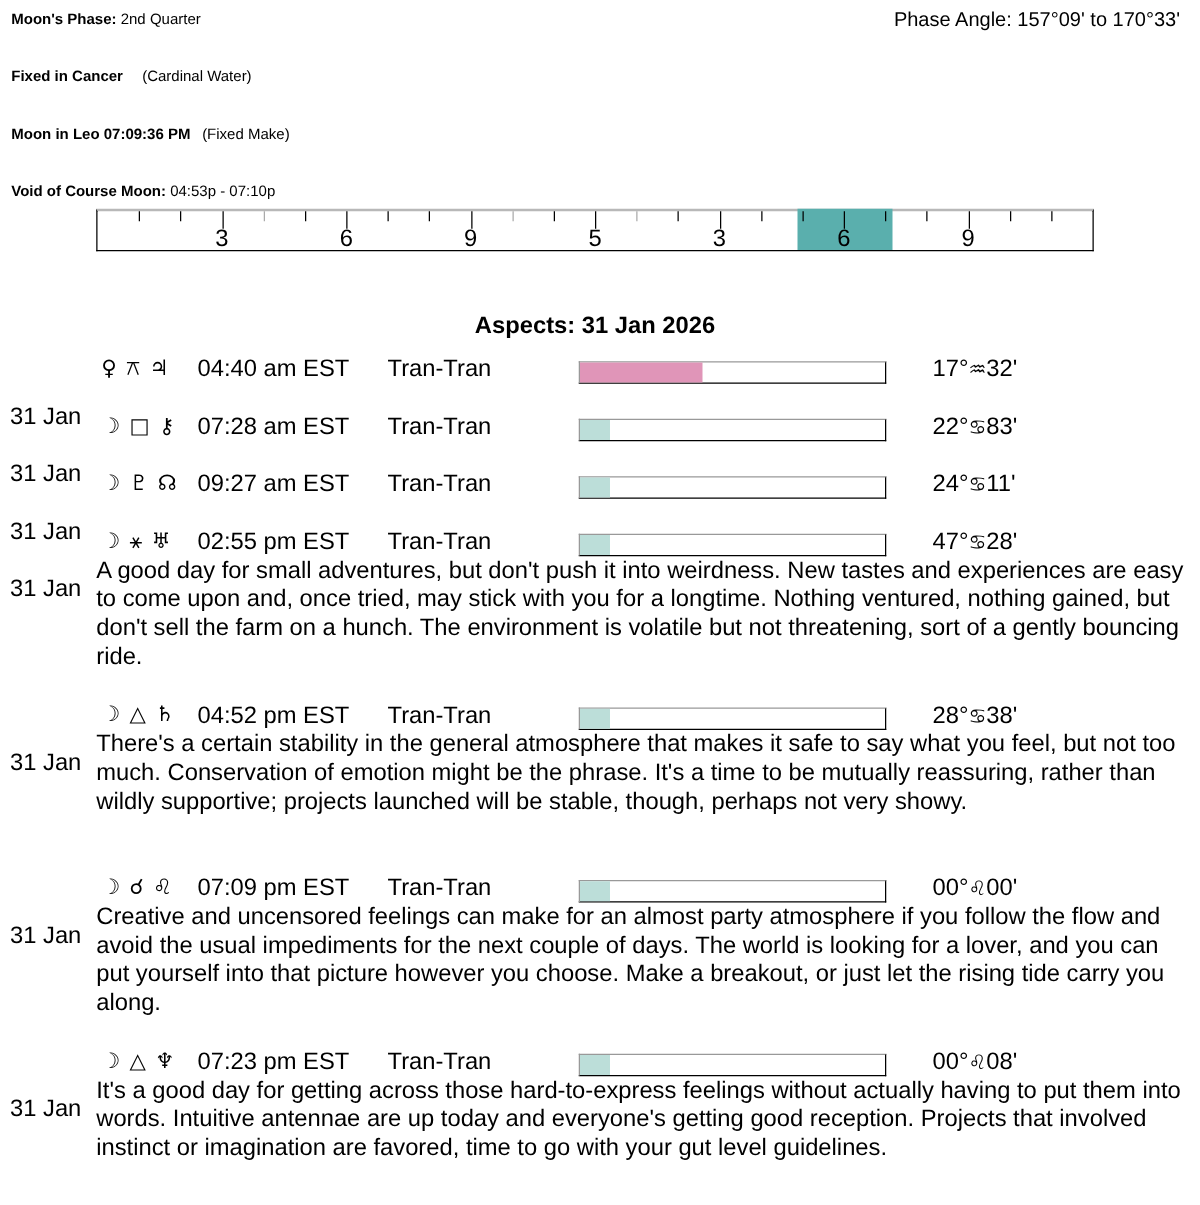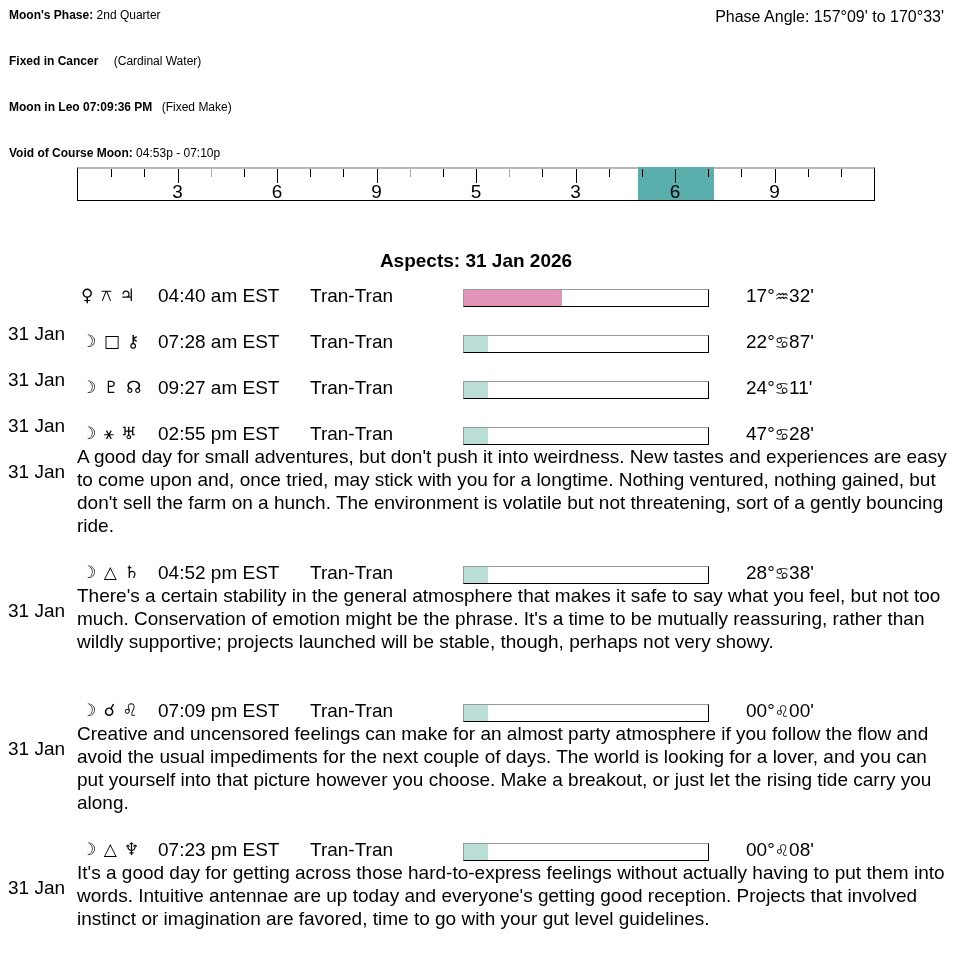--- a/index.html
+++ b/index.html
@@ -108,21 +108,21 @@
       <span class="pos"><span>17°</span><span class="sign">♒</span><span>32'</span></span>
     </div>
     <div class="row" style="top: 331px;">
       <span class="date">31 Jan</span>
       <span class="glyphs">☽ □ ⚷</span>
       <span class="time">07:28 am EST</span>
       <span class="kind">Tran-Tran</span>
       <div class="bar">
         <div class="bar-fill" style="width: 10%; background: rgb(188, 222, 217);"></div>
       </div>
-      <span class="pos"><span>22°</span><span class="sign">♋</span><span>87'</span></span>
+      <span class="pos"><span>22°</span><span class="sign">♋</span><span>83'</span></span>
     </div>
     <div class="row" style="top: 377px;">
       <span class="date">31 Jan</span>
       <span class="glyphs">☽ ♇ ☊</span>
       <span class="time">09:27 am EST</span>
       <span class="kind">Tran-Tran</span>
       <div class="bar">
         <div class="bar-fill" style="width: 10%; background: rgb(188, 222, 217);"></div>
       </div>
       <span class="pos"><span>24°</span><span class="sign">♋</span><span>11'</span></span>

